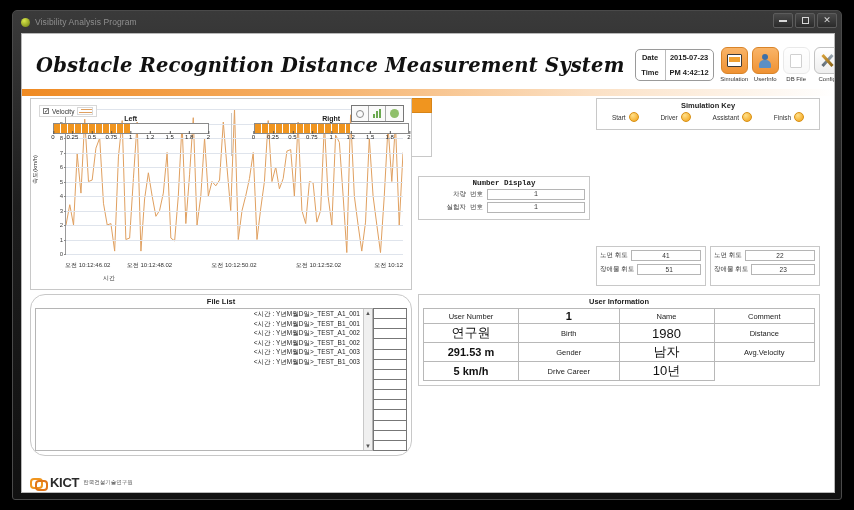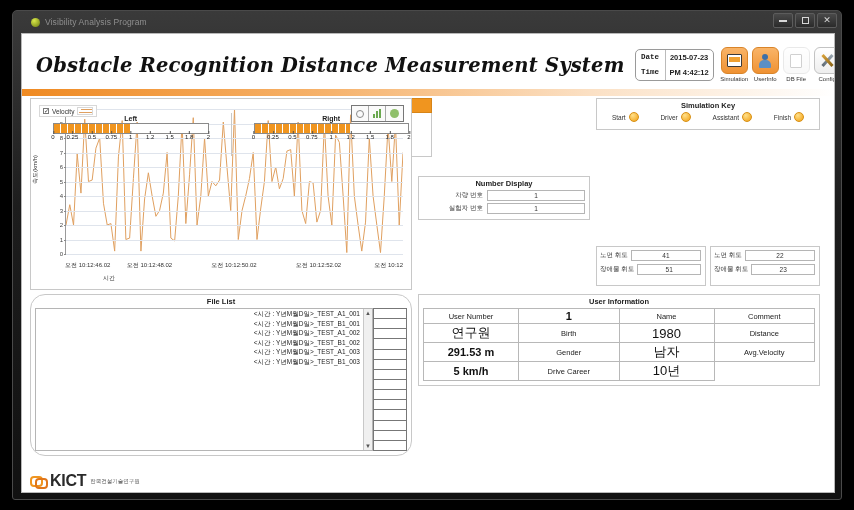--- a/index.html
+++ b/index.html
@@ -17,21 +17,21 @@
     width: 830px; height: 490px;
     background: linear-gradient(180deg,#3a3a3a 0%, #1d1d1d 40%, #111 100%);
     border-radius: 5px 5px 3px 3px;
     border: 1px solid #4a4a4a;
     padding: 0;
   }
   #titlebar {
     height: 22px;
     position: relative;
     display: flex; align-items: center;
-    padding-left: 18px;
+    padding-left: 8px;
   }
   .title-dot {
     width: 9px; height: 9px; border-radius: 50%;
     background: radial-gradient(circle at 35% 30%, #d9e84a, #6a7a10);
     margin-right: 5px;
     flex: 0 0 auto;
   }
   #titlebar-text {
     font-size: 8.5px;
     color: #8f8f8f;
@@ -90,21 +90,21 @@
     font-size: 7.5px;
     color: #222;
     overflow: hidden;
     flex: 0 0 auto;
   }
   #datetime-box div {
     padding: 2px 4px;
     line-height: 11px;
     white-space: nowrap;
   }
-  .dt-label { font-weight: bold; border-right: 1px solid #bbb; text-align:center;font-family:Liberation Mono, monospace; }
+  .dt-label { font-weight: bold; border-right: 1px solid #bbb; text-align:center; }
   .dt-value { font-weight: bold; text-align:center; }
 
   #toolbar { display: flex; align-items: flex-start; margin-left: 6px; gap: 2px; }
   .tool-item { width: 29px; display: flex; flex-direction: column; align-items: center; }
   .tool-btn {
     width: 27px; height: 27px;
     border: 1px solid #c3c3c3;
     border-radius: 6px;
     background: linear-gradient(180deg,#ffffff,#eeeeee);
     display: flex; align-items: center; justify-content: center;
@@ -213,21 +213,21 @@
   #lbl-B { position:absolute; right:3px; top:12px; color:#1b3fd8; font-weight:bold; font-size:9px;
            background:#ccd4f5; padding:0 1px; }
   #car {
     position:absolute; left:16px; bottom:6px; width:36px; height:16px;
   }
   #arrow { position:absolute; left:58px; bottom:8px; width:66px; height:4px; background:#e01b1b; }
   #arrow::after { content:''; position:absolute; right:-8px; top:-4px;
       border-left:9px solid #e01b1b; border-top:6px solid transparent; border-bottom:6px solid transparent; }
 
   
-  #numdisp-panel { left: 396px; top: 80px; width: 172px; height: 44px; }
+  #numdisp-panel { left: 396px; top: 80px; width: 172px; height: 44px; font-family: Liberation Mono, monospace; }
   #testkey-panel { left: 396px; top: 127px; width: 172px; height: 67px; }
   .field-row { display:flex; align-items:center; gap:4px; padding:1px 4px 1px 2px; }
   .field-label { font-size:6.5px; color:#333; width:62px; text-align:right; white-space:nowrap; }
   .field-input {
     flex:1; height:11px; border:1px solid #b5b5b5; background:#fff;
     font-size:6.5px; color:#333; text-align:center; line-height:10px;
   }
 
   
   #simkey-panel { left: 574px; top: 2px; width: 224px; height: 32px; }
@@ -311,21 +311,21 @@
 
   
   #footer { position:absolute; left:8px; bottom:2px; display:flex; align-items:center; gap:4px; }
   #kict-mark { width:16px; height:12px; position:relative; }
   #kict-mark::before, #kict-mark::after {
     content:''; position:absolute; width:9px; height:7px;
     border:2.2px solid #f0951f; border-radius:4px;
   }
   #kict-mark::before { left:0; top:1px; }
   #kict-mark::after  { left:5px; top:3px; border-color:#e0761a; }
-  #kict-text { font-size:16px; font-weight:bold; color:#2a2a2a; letter-spacing:-.3px; }
+  #kict-text { font-size:13px; font-weight:bold; color:#2a2a2a; letter-spacing:-.3px; }
   #kict-sub { font-size:5.5px; color:#555; }
 </style>
 </head>
 <body>
 
 <div id="os-window">
 
   <div id="titlebar">
     <span class="title-dot"></span>
     <span id="titlebar-text">Visibility Analysis Program</span>

